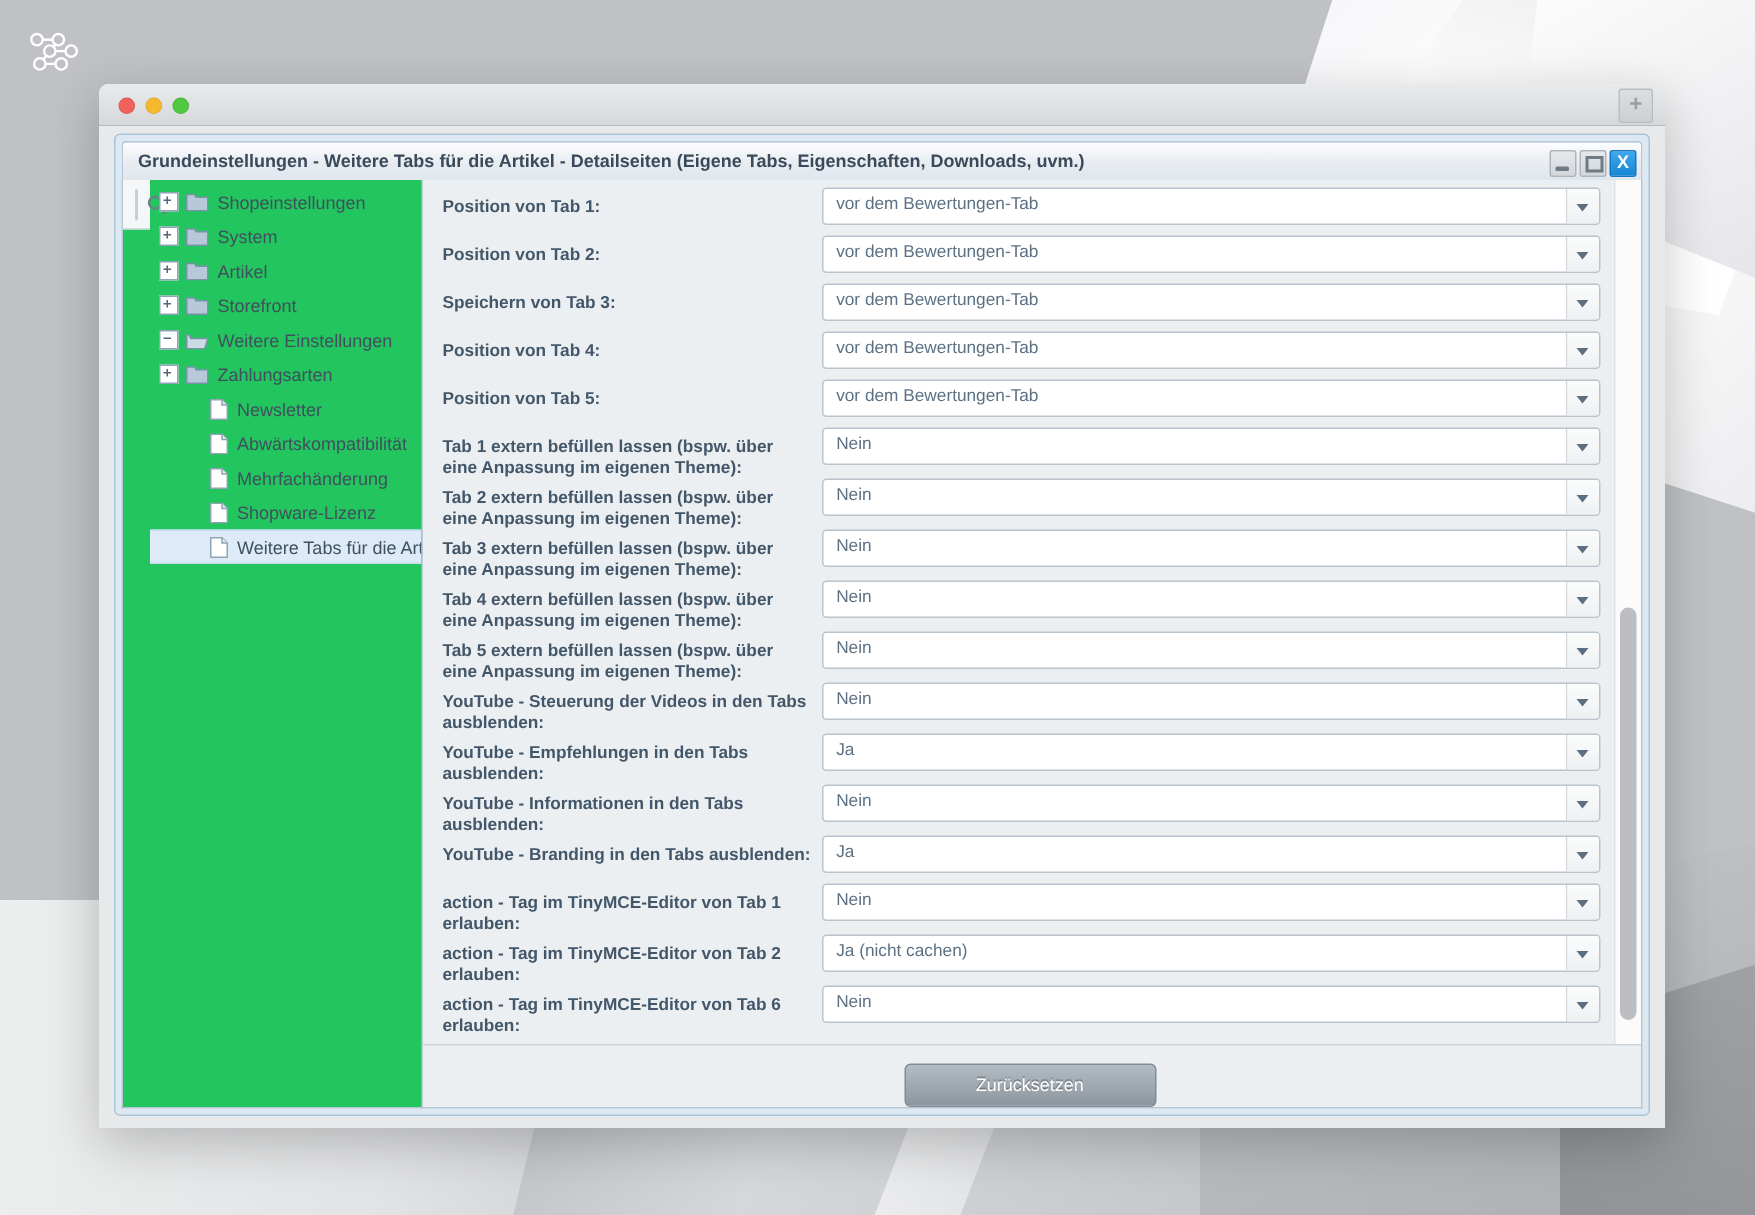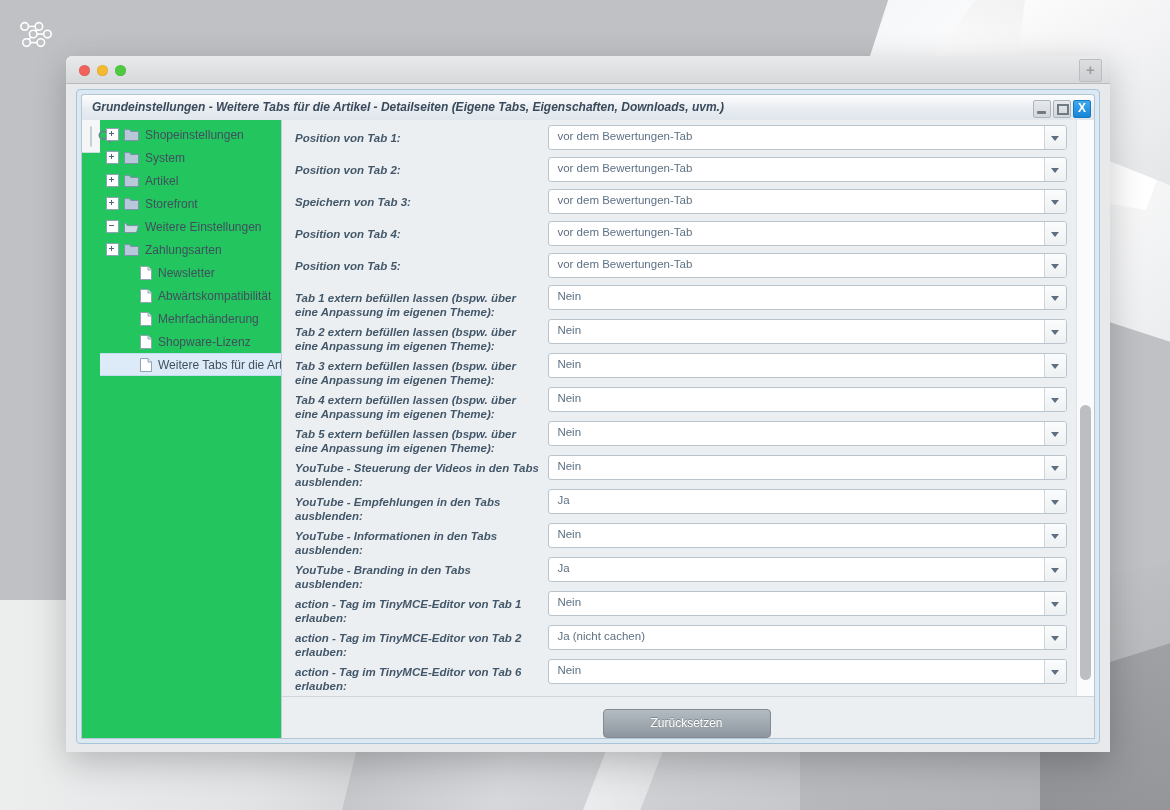--- a/index.html
+++ b/index.html
@@ -107,21 +107,20 @@
     height: 26px;
     background: linear-gradient(#fdfdfe, #e7ecf1 55%, #dfe6ec);
     border: 1px solid #b5c6d4;
     border-bottom-color: #a6b9c9;
     border-radius: 3px 3px 0 0;
   }
   #app-title {
     position: absolute; left: 10px; top: 5px;
     font-size: 12px; font-weight: bold; color: #3a4a5a;
     white-space: nowrap;
-    font-style: italic;
   }
   .wbtn { position: absolute; top: 5px; width: 16px; height: 16px; border-radius: 2px; }
   #btn-min  { right: 43px; background: linear-gradient(#e6e9ec,#d3d7db); border: 1px solid #aeb4ba; }
   #btn-min::after { content: ""; position: absolute; left: 3px; bottom: 3px; width: 9px; height: 3px; background: #6f7a85; border-radius: 1px; }
   #btn-max  { right: 23px; background: linear-gradient(#e6e9ec,#d3d7db); border: 1px solid #aeb4ba; }
   #btn-max::after { content: ""; position: absolute; left: 3px; top: 3px; width: 8px; height: 7px; border: 2px solid #6f7a85; }
   #btn-close { right: 3px; background: linear-gradient(#3fa9ef,#1785d6); border: 1px solid #1778c2;
                color: #fff; font-size: 12px; font-weight: bold; line-height: 15px; text-align: center; }
 
   #app-body {
@@ -240,21 +239,20 @@
   }
   .form-label {
     width: 256px;
     font-size: 11.5px;
     font-weight: bold;
     color: #43576a;
     line-height: 14px;
     padding-top: 6px;
     padding-right: 8px;
     box-sizing: border-box;
-    font-style: italic;
   }
   .field-wrap {
     position: relative;
     width: 524px;
     height: 25px;
     background: #fff;
     border: 1px solid #b9c4cd;
     border-radius: 3px;
     box-shadow: 0 1px 0 rgba(255,255,255,0.9) inset;
     box-sizing: border-box;

